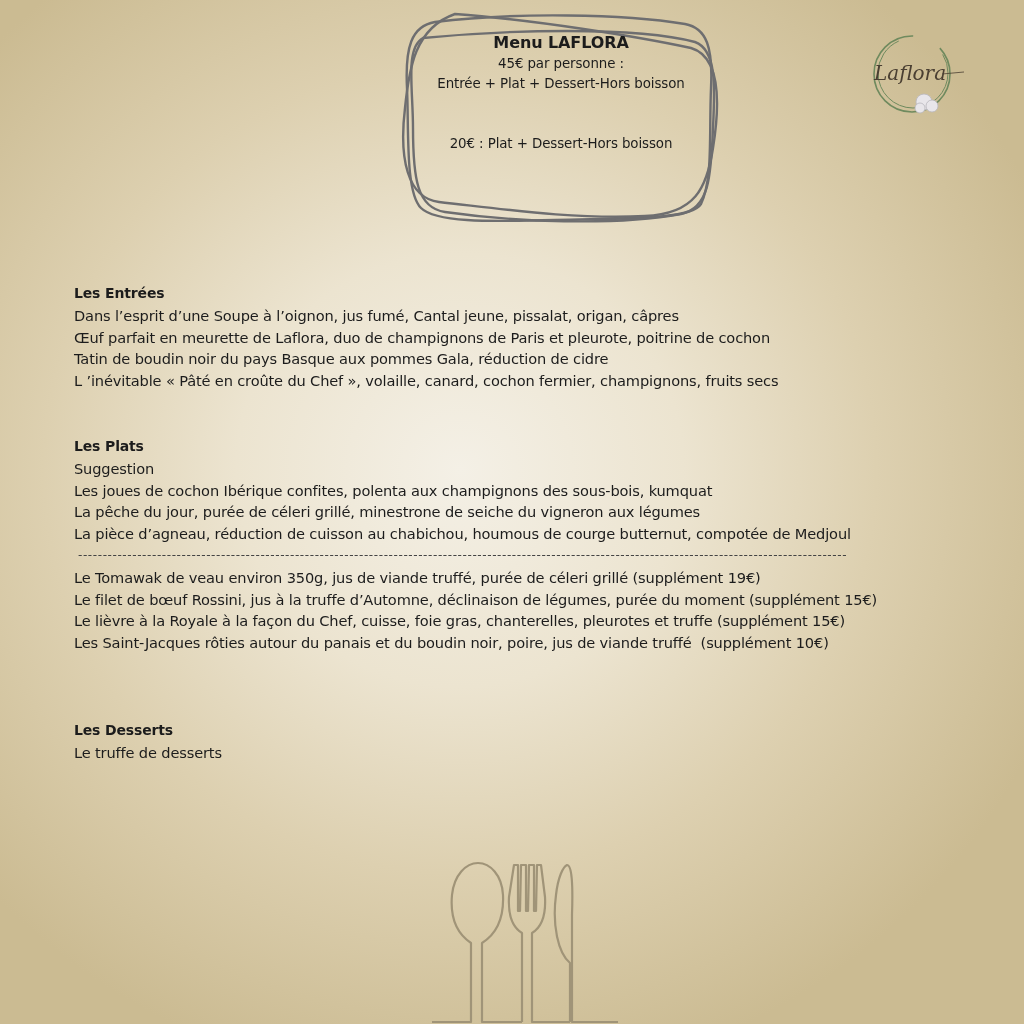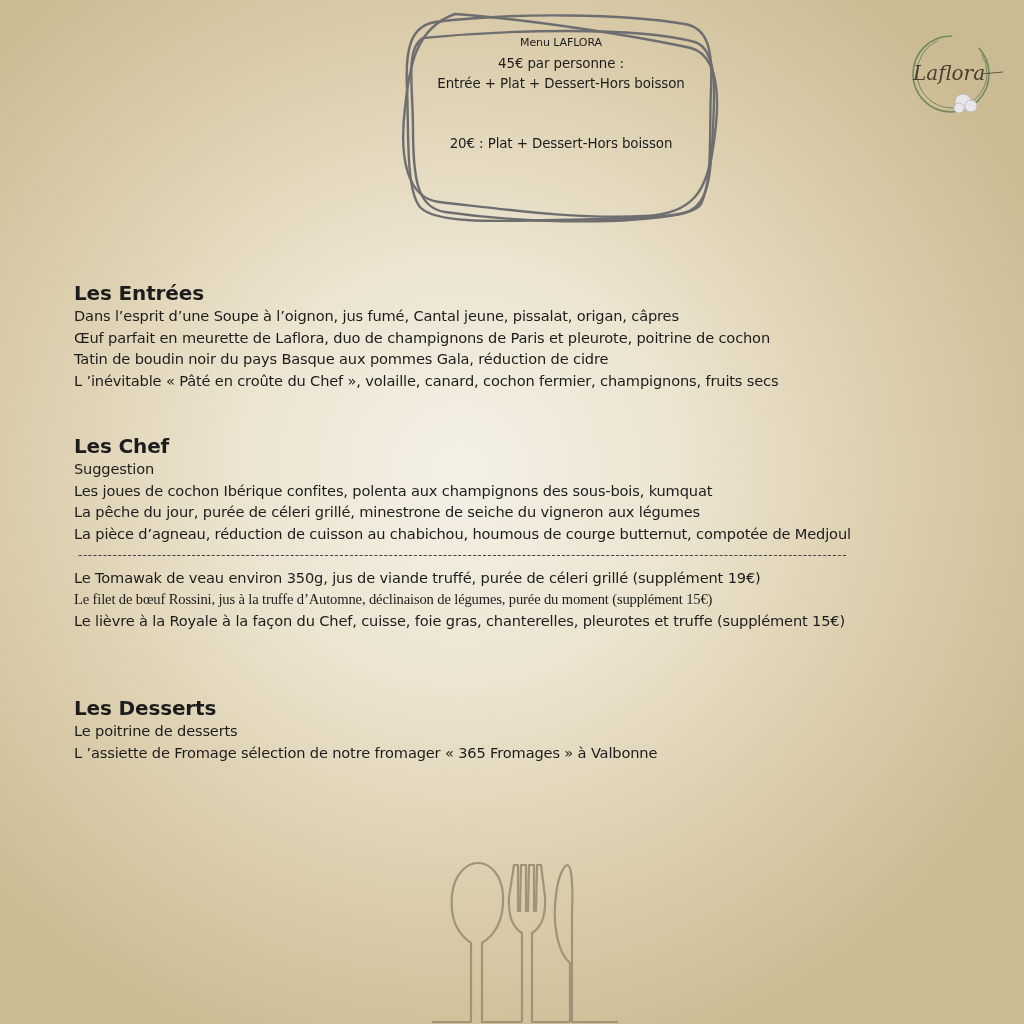--- a/index.html
+++ b/index.html
@@ -10,30 +10,30 @@
       color: #1c1c1c;
     }
     .price-box {
       position: absolute; left: 395px; top: 8px; width: 318px; height: 215px;
     }
     .price-box svg.frame { position: absolute; left: 0; top: 0; }
     .price-text {
       position: absolute; left: 0; top: 24px; width: 332px; text-align: center;
       font-size: 13.4px; line-height: 20px; letter-spacing: -0.1px;
     }
-    .price-title { font-weight: normal; font-size: 11px; line-height: 22px; margin-bottom: 0; }
+    .price-title { font-weight: bold; font-size: 16px; line-height: 22px; margin-bottom: 0; }
     .price-line { white-space: nowrap; }
     .price-gap { height: 20px; }
-    .logo { position: absolute; left: 905px; top: 28px; width: 100px; height: 100px; }
+    .logo { position: absolute; left: 866px; top: 28px; width: 100px; height: 100px; }
 
     .menu { position: absolute; left: 74px; top: 283px; width: 896px;
       font-size: 14.6px; line-height: 21.8px; letter-spacing: -0.15px; }
-    .section-title { font-weight: bold; font-size: 20px; }
+    .section-title { font-weight: bold; font-size: 14px; }
     .item { white-space: nowrap; }
-    .item.justify { white-space: normal; text-align: justify; text-align-last: left; width: 894px; font-family: Liberation Serif, serif; }
+    .item.justify { white-space: normal; text-align: justify; text-align-last: left; width: 894px; }
     .separator { white-space: nowrap; overflow: hidden; color: #444; letter-spacing: 0.6px; margin-left: 4px; width: 888px; font-size: 12px; }
     .spacer-lg { height: 44px; }
     .spacer-xl { height: 66px; }
 
     .cutlery { position: absolute; left: 420px; top: 855px; }
   </style>
 </head>
 <body>
 
 <div class="price-box">
@@ -75,37 +75,37 @@
     <div class="section-title">Les Entrées</div>
     <div class="item">Dans l’esprit d’une Soupe à l’oignon, jus fumé, Cantal jeune, pissalat, origan, câpres</div>
     <div class="item">Œuf parfait en meurette de Laflora, duo de champignons de Paris et pleurote, poitrine de cochon</div>
     <div class="item">Tatin de boudin noir du pays Basque aux pommes Gala, réduction de cidre</div>
     <div class="item">L ’inévitable « Pâté en croûte du Chef », volaille, canard, cochon fermier, champignons, fruits secs</div>
   </div>
 
   <div class="spacer-lg"></div>
 
   <div>
-    <div class="section-title">Les Chef</div>
+    <div class="section-title">Les Plats</div>
     <div class="item">Suggestion</div>
     <div class="item">Les joues de cochon Ibérique confites, polenta aux champignons des sous-bois, kumquat</div>
     <div class="item">La pêche du jour, purée de céleri grillé, minestrone de seiche du vigneron aux légumes</div>
     <div class="item">La pièce d’agneau, réduction de cuisson au chabichou, houmous de courge butternut, compotée de Medjoul</div>
     <div class="separator">------------------------------------------------------------------------------------------------------------------------------------------------------------</div>
     <div class="item">Le Tomawak de veau environ 350g, jus de viande truffé, purée de céleri grillé (supplément 19€)</div>
     <div class="item justify">Le filet de bœuf Rossini, jus à la truffe d’Automne, déclinaison de légumes, purée du moment (supplément 15€)</div>
     <div class="item">Le lièvre à la Royale à la façon du Chef, cuisse, foie gras, chanterelles, pleurotes et truffe (supplément 15€)</div>
+    <div class="item" style="white-space:pre;">Les Saint-Jacques rôties autour du panais et du boudin noir, poire, jus de viande truffé  (supplément 10€)</div>
   </div>
 
   <div class="spacer-xl"></div>
 
   <div>
     <div class="section-title">Les Desserts</div>
-    <div class="item">Le poitrine de desserts</div>
-    <div class="item">L ’assiette de Fromage sélection de notre fromager « 365 Fromages » à Valbonne</div>
+    <div class="item">Le truffe de desserts</div>
   </div>
 </div>
 
 <div class="cutlery">
   <svg width="220" height="169" viewBox="0 0 220 169">
     <g fill="none" stroke="#a09478" stroke-width="2.2" stroke-linejoin="round">
 
       <path d="M12 167 L51 167 L51 88 C36 78 30 62 32 40 C34 20 46 8 58 8 C70 8 82 20 83 40 C84 62 78 78 62 88 L62 167 L102 167"></path>
 
       <path d="M102 167 L102 78 C92 72 88 60 89 42 L94 10 L98 10 L98 56 L100 56 L101 10 L106 10 L106 56 L108 56 L109 10 L114 10 L114 56 L116 56 L117 10 L121 10 L125 42 C126 60 122 72 112 78 L112 167 L150 167"></path>

